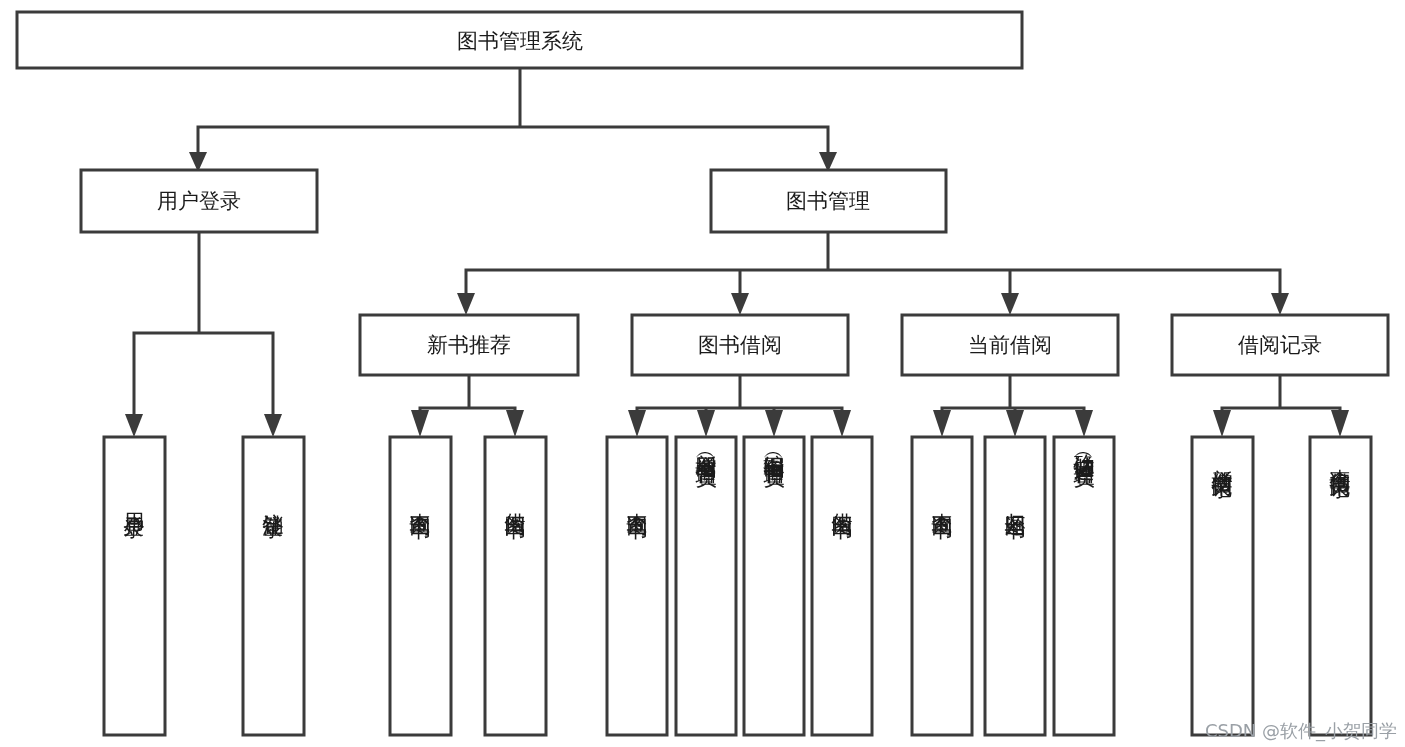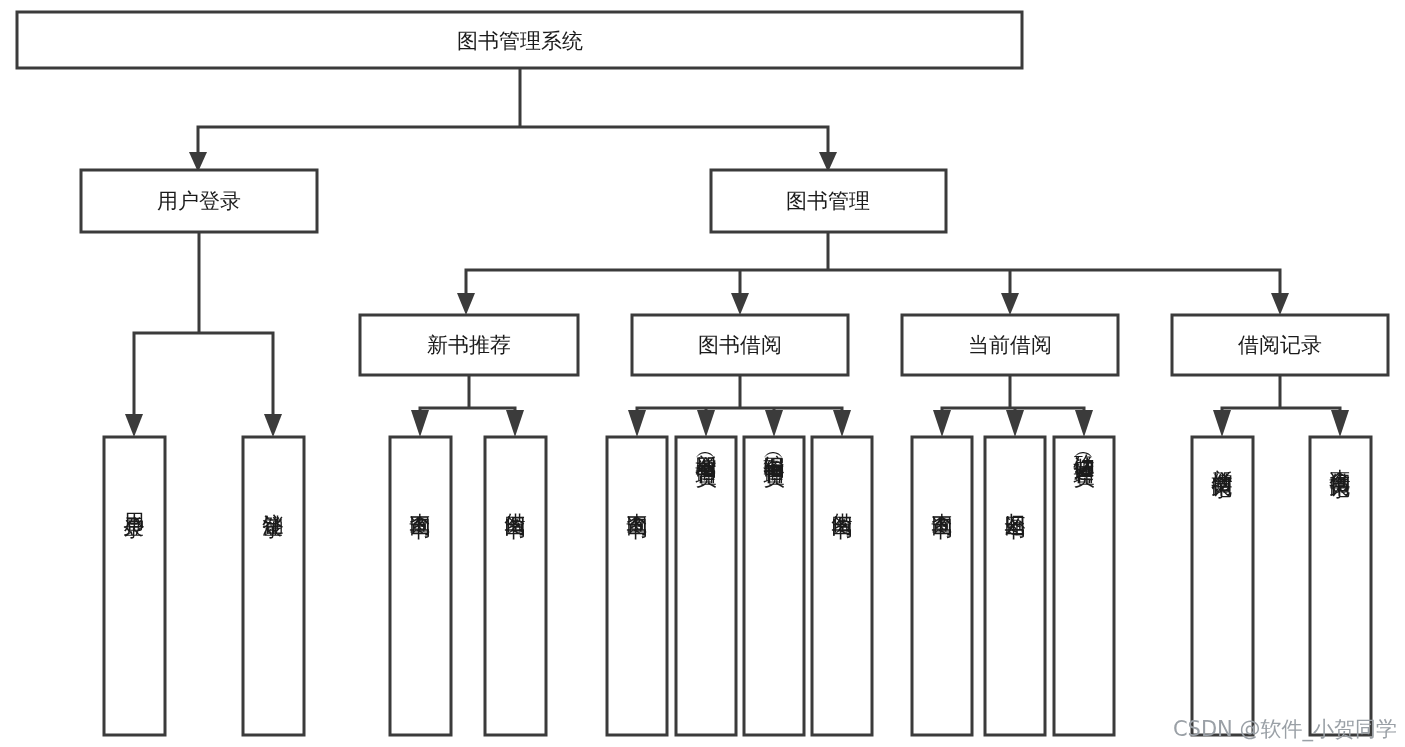--- a/index.html
+++ b/index.html
@@ -53,21 +53,21 @@
     text-orientation: upright;
     glyph-orientation-vertical: 0;
     text-anchor: middle;
     letter-spacing: 2px;
   }
   .watermark {
     position: absolute;
     right: 8px;
     bottom: 4px;
     font-family: "DejaVu Sans", "Liberation Sans", sans-serif;
-    font-size: 21px;
+    font-size: 18px;
     color: #9aa0a6;
     white-space: nowrap;
     pointer-events: none;
   }
 </style>
 </head>
 <body>
 
 <div id="diagram-root">
   <svg class="diagram" viewBox="0 0 1405 747" xmlns="http://www.w3.org/2000/svg">

